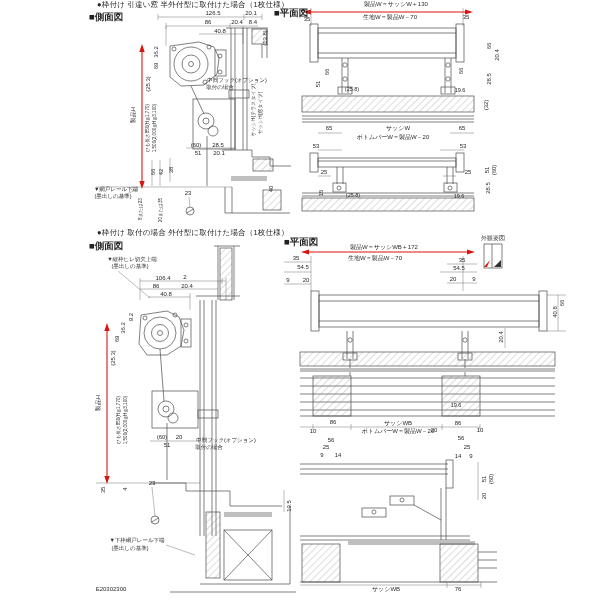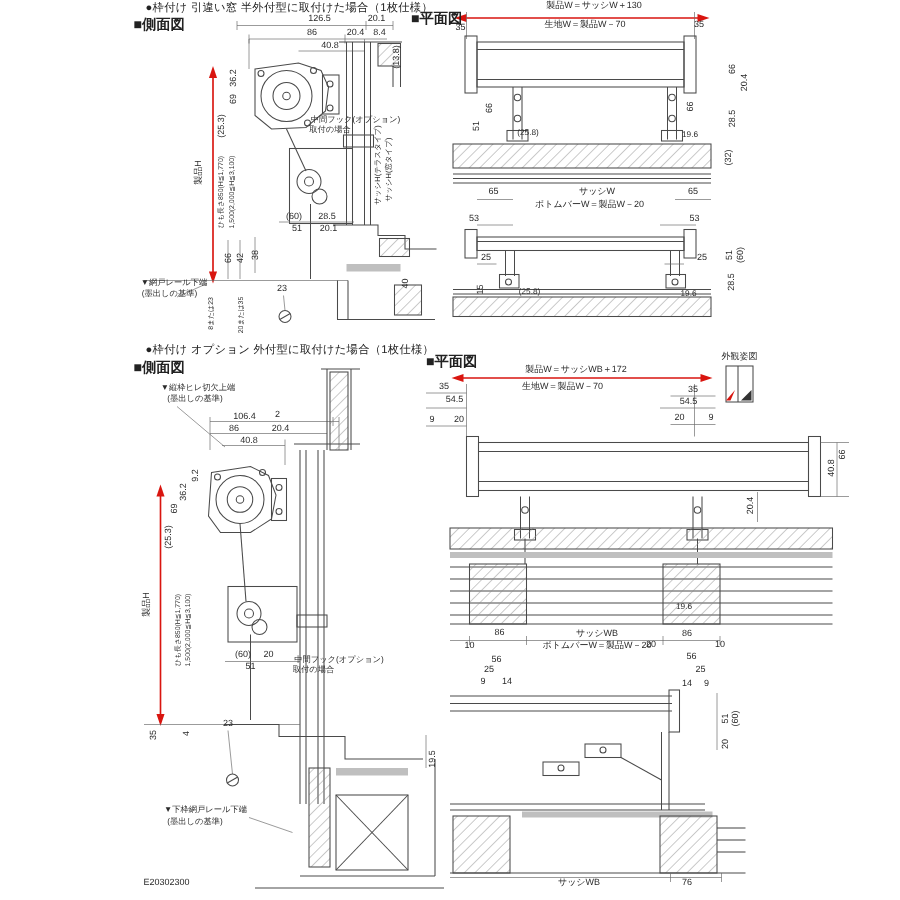--- a/index.html
+++ b/index.html
@@ -304,21 +304,21 @@
       <line class="thin" x1="300" y1="585" x2="481" y2="585"></line>
       <line class="thin" x1="447" y1="582" x2="447" y2="588"></line>
       <line class="thin" x1="481" y1="582" x2="481" y2="588"></line>
     </g>
   </svg>
 
   <div class="hdr sec-title" style="left:97px;top:1px;text-align:center;">●枠付け 引違い窓 半外付型に取付けた場合（1枚仕様）</div>
   <div class="hdr view-label" style="left:89px;top:12px;">■側面図</div>
   <div class="hdr view-label" style="left:274px;top:8px;">■平面図</div>
 
-  <div class="hdr sec-title" style="left:97px;top:229px;">●枠付け オプション 外付型に取付けた場合（1枚仕様）</div>
+  <div class="hdr sec-title" style="left:97px;top:229px;">●枠付け 取付の場合 外付型に取付けた場合（1枚仕様）</div>
   <div class="hdr view-label" style="left:89px;top:241px;">■側面図</div>
   <div class="hdr view-label" style="left:284px;top:237px;">■平面図</div>
 
   <div>
       <span class="ann" style="left: 213px; top: 13px; font-size: 6px; transform: translate(-50%, -50%);">126.5</span>
       <span class="ann" style="left: 251px; top: 13px; font-size: 6px; transform: translate(-50%, -50%);">20.1</span>
       <span class="ann" style="left: 208px; top: 22px; font-size: 6px; transform: translate(-50%, -50%);">86</span>
       <span class="ann" style="left: 237px; top: 22px; font-size: 6px; transform: translate(-50%, -50%);">20.4</span>
       <span class="ann" style="left: 253px; top: 22px; font-size: 6px; transform: translate(-50%, -50%);">8.4</span>
       <span class="ann" style="left: 220px; top: 31px; font-size: 6px; transform: translate(-50%, -50%);">40.8</span>

